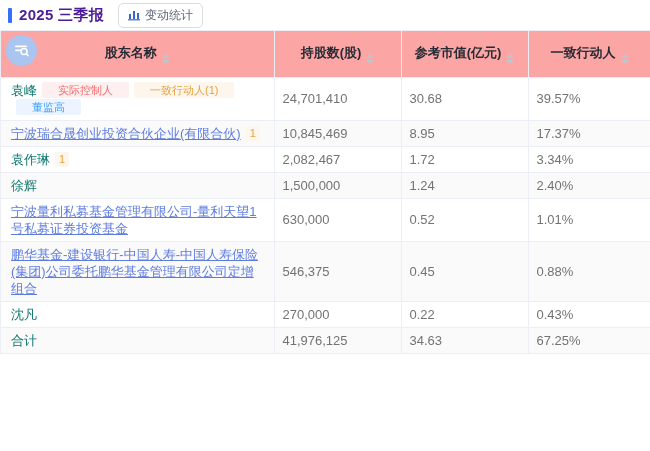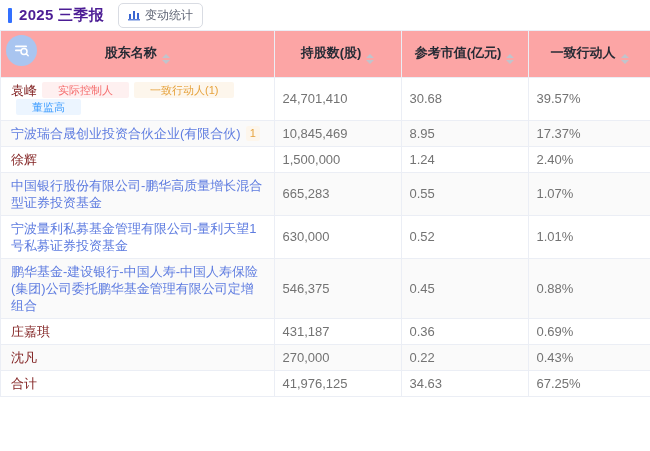--- a/index.html
+++ b/index.html
@@ -22,22 +22,22 @@
   col.c-name { width:273px; } col.c-shares { width:127px; }
   col.c-value { width:127px; } col.c-ratio { width:123px; }
   thead th { height:46px; font-size:13px; font-weight:700; color:#262b35; text-align:center;
     background:#fca5a5; border-bottom:1px solid #ebeef5; border-right:1px solid #ebeef5;
     vertical-align:middle; cursor:pointer; }
   tbody td { border-bottom:1px solid #ebeef5; border-right:1px solid #ebeef5;
     padding:4px 8px; vertical-align:middle; line-height:17px; }
   tbody tr:nth-child(even) { background:#fafafa; }
   td.name-cell { padding-left:10px; color:#303133; }
   td.num { text-align:left; padding-right:12px; color:#737373; }
-  .sh-name { color:#7f1d1d; }
-  .sh-name.link { color:#5e7ce0; cursor:pointer; }
+  .sh-name { color:#0f766e; }
+  .sh-name.link { color:#5e7ce0; cursor:pointer;text-decoration:underline; }
   .tag { display:inline-block; font-size:11px; line-height:16px; padding:0 16px;
     border-radius:2px; margin-left:5px; white-space:nowrap; vertical-align:1px; }
   .tag-red { color:#f56c6c; background:#fef0f0; }
   .tag-orange { color:#e6a23c; background:#fdf6ec; }
   .tag-blue { color:#409eff; background:#ecf5ff; }
   .badge { display:inline-block; font-size:11px; line-height:15px; padding:0 4px;
     border-radius:2px; margin-left:5px; color:#e6a23c; background:#fdf6ec; vertical-align:1px; }
 
   
   .sort { display:inline-flex; flex-direction:column; gap:2px; margin-left:5px; vertical-align:-1px; }
@@ -114,48 +114,42 @@
             <td class="num">30.68</td>
             <td class="num">39.57%</td>
           </tr>
           <tr>
             <td class="name-cell"><span class="sh-name link">宁波瑞合晟创业投资合伙企业(有限合伙)</span><span class="badge">1</span></td>
             <td class="num">10,845,469</td>
             <td class="num">8.95</td>
             <td class="num">17.37%</td>
           </tr>
           <tr>
+            <td class="name-cell"><span class="sh-name">袁作琳</span><span class="badge">1</span></td>
+            <td class="num">2,082,467</td>
+            <td class="num">1.72</td>
+            <td class="num">3.34%</td>
+          </tr>
+          <tr>
             <td class="name-cell"><span class="sh-name">徐辉</span></td>
             <td class="num">1,500,000</td>
             <td class="num">1.24</td>
             <td class="num">2.40%</td>
-          </tr>
-          <tr>
-            <td class="name-cell"><span class="sh-name link">中国银行股份有限公司-鹏华高质量增长混合型证券投资基金</span></td>
-            <td class="num">665,283</td>
-            <td class="num">0.55</td>
-            <td class="num">1.07%</td>
           </tr>
           <tr>
             <td class="name-cell"><span class="sh-name link">宁波量利私募基金管理有限公司-量利天望1号私募证券投资基金</span></td>
             <td class="num">630,000</td>
             <td class="num">0.52</td>
             <td class="num">1.01%</td>
           </tr>
           <tr>
             <td class="name-cell"><span class="sh-name link">鹏华基金-建设银行-中国人寿-中国人寿保险(集团)公司委托鹏华基金管理有限公司定增组合</span></td>
             <td class="num">546,375</td>
             <td class="num">0.45</td>
             <td class="num">0.88%</td>
-          </tr>
-          <tr>
-            <td class="name-cell"><span class="sh-name">庄嘉琪</span></td>
-            <td class="num">431,187</td>
-            <td class="num">0.36</td>
-            <td class="num">0.69%</td>
           </tr>
           <tr>
             <td class="name-cell"><span class="sh-name">沈凡</span></td>
             <td class="num">270,000</td>
             <td class="num">0.22</td>
             <td class="num">0.43%</td>
           </tr>
           <tr>
             <td class="name-cell"><span class="sh-name">合计</span></td>
             <td class="num">41,976,125</td>

